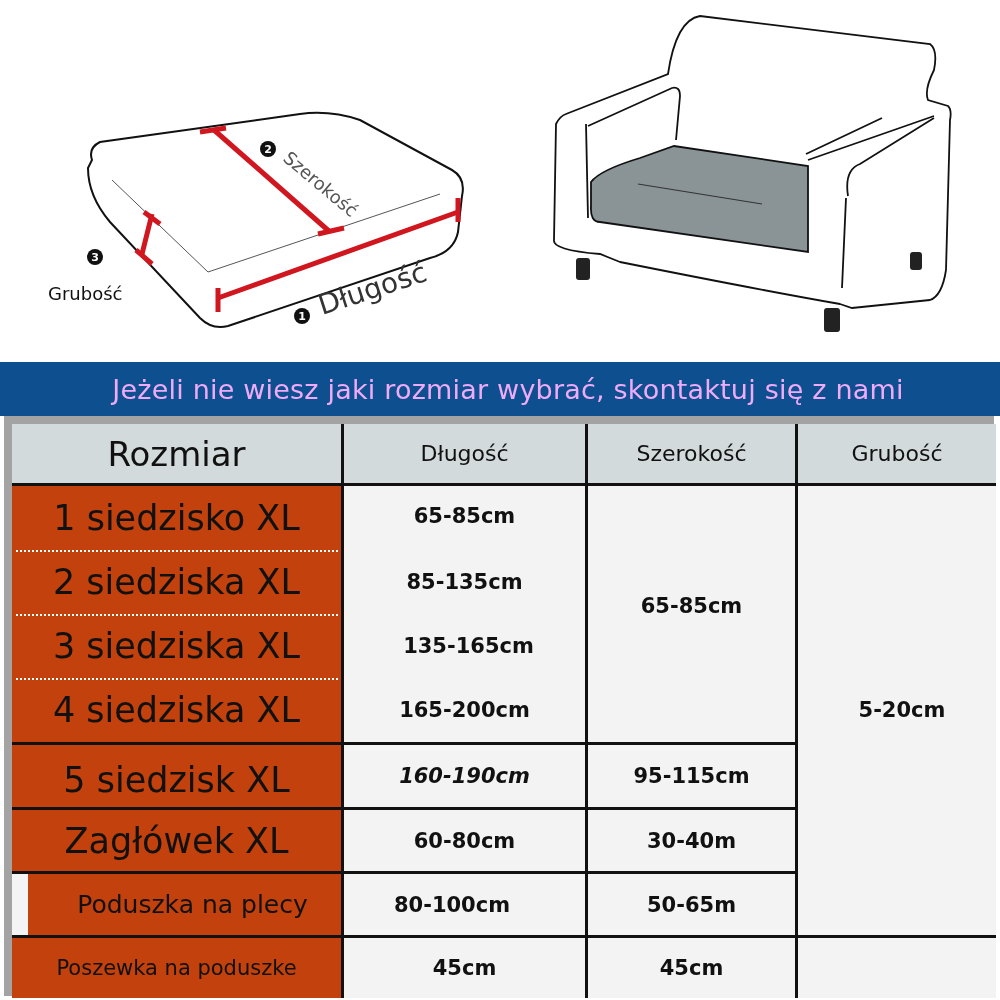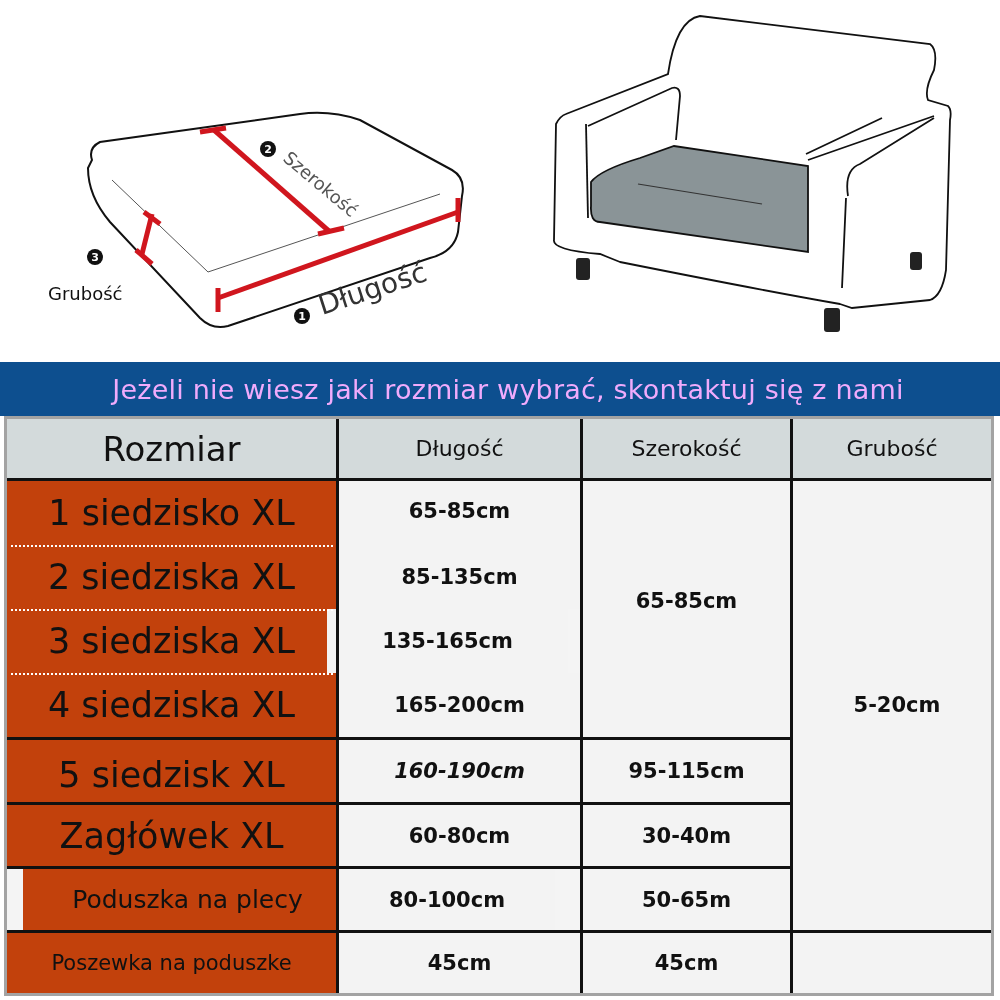--- a/index.html
+++ b/index.html
@@ -1,19 +1,19 @@
 <!DOCTYPE html>
 <html><head>
 <meta charset="utf-8">
 <style>
   html, body { margin: 0; padding: 0; }
   body { width: 1000px; height: 1000px; background: #ffffff; position: relative; overflow: hidden; font-family: "DejaVu Sans", sans-serif; }
   .illus { position: absolute; top: 0; left: 0; width: 1000px; height: 360px; }
   .banner { position: absolute; left: 0; top: 362px; width: 1000px; height: 54px; background: #0d4f8f; color: #f0abfc; font-size: 27px; display: flex; align-items: center; justify-content: center; letter-spacing: 0.2px; font-family: "DejaVu Sans", sans-serif; padding-left: 8px; }
-  .table { position: absolute; left: 4px; top: 416px; width: 990px; height: 580px; border: 3px solid #a3a3a3; box-sizing: border-box; background: #f4f4f4; }
+  .table { position: absolute; left: 4px; top: 416px; width: 990px; height: 580px; border: 8px solid #a3a3a3; box-sizing: border-box; background: #f4f4f4; }
   .cell { position: absolute; box-sizing: border-box; display: flex; align-items: center; justify-content: center; color: #111; }
   .hdr { background: #d3dadb; }
   .size { background: #c2410c; }
   .val { background: #f3f3f3; font-weight: bold; font-size: 21px; font-family: "DejaVu Sans", sans-serif; }
   .vline { position: absolute; width: 3px; background: #111; }
   .hline { position: absolute; height: 3px; background: #111; }
   .dotted { position: absolute; height: 0; border-top: 2px dotted #ffffff; }
 </style>
 </head>
 <body>
@@ -74,21 +74,21 @@
   <div class="cell size" style="left:0;top:126px;width:329px;height:64px;font-size:35px;">2 siedziska XL</div>
   <div class="cell size" style="left:0;top:190px;width:329px;height:64px;font-size:35px;">3 siedziska XL</div>
   <div class="cell size" style="left:0;top:254px;width:329px;height:64px;font-size:35px;">4 siedziska XL</div>
   <div class="cell size" style="left:0;top:321px;width:329px;height:70px;font-size:35px;">5 siedzisk XL</div>
   <div class="cell size" style="left:0;top:386px;width:329px;height:61px;font-size:35px;">Zagłówek XL</div>
   <div class="cell size" style="left:16px;top:450px;width:329px;height:61px;font-size:25px;">Poduszka na plecy</div>
   <div class="cell size" style="left:0;top:514px;width:329px;height:60px;font-size:21px;">Poszewka na poduszke</div>
 
   <div class="cell val" style="left:332px;top:62px;width:241px;height:64px;align-items:flex-start;padding-top:18px;">65-85cm</div>
   <div class="cell val" style="left:332px;top:126px;width:241px;height:64px;">85-135cm</div>
-  <div class="cell val" style="left:320px;top:190px;width:241px;height:64px;">135-165cm</div>
+  <div class="cell val" style="left:336px;top:190px;width:241px;height:64px;">135-165cm</div>
   <div class="cell val" style="left:332px;top:254px;width:241px;height:64px;">165-200cm</div>
   <div class="cell val" style="left:332px;top:321px;width:241px;height:62px;font-style:italic;">160-190cm</div>
   <div class="cell val" style="left:332px;top:386px;width:241px;height:61px;">60-80cm</div>
   <div class="cell val" style="left:332px;top:450px;width:216px;height:61px;">80-100cm</div>
   <div class="cell val" style="left:332px;top:514px;width:241px;height:60px;">45cm</div>
 
   <div class="cell val" style="left:576px;top:62px;width:207px;height:256px;align-items:flex-start;padding-top:108px;">65-85cm</div>
   <div class="cell val" style="left:576px;top:321px;width:207px;height:62px;">95-115cm</div>
   <div class="cell val" style="left:576px;top:386px;width:207px;height:61px;">30-40m</div>
   <div class="cell val" style="left:576px;top:450px;width:207px;height:61px;">50-65m</div>

